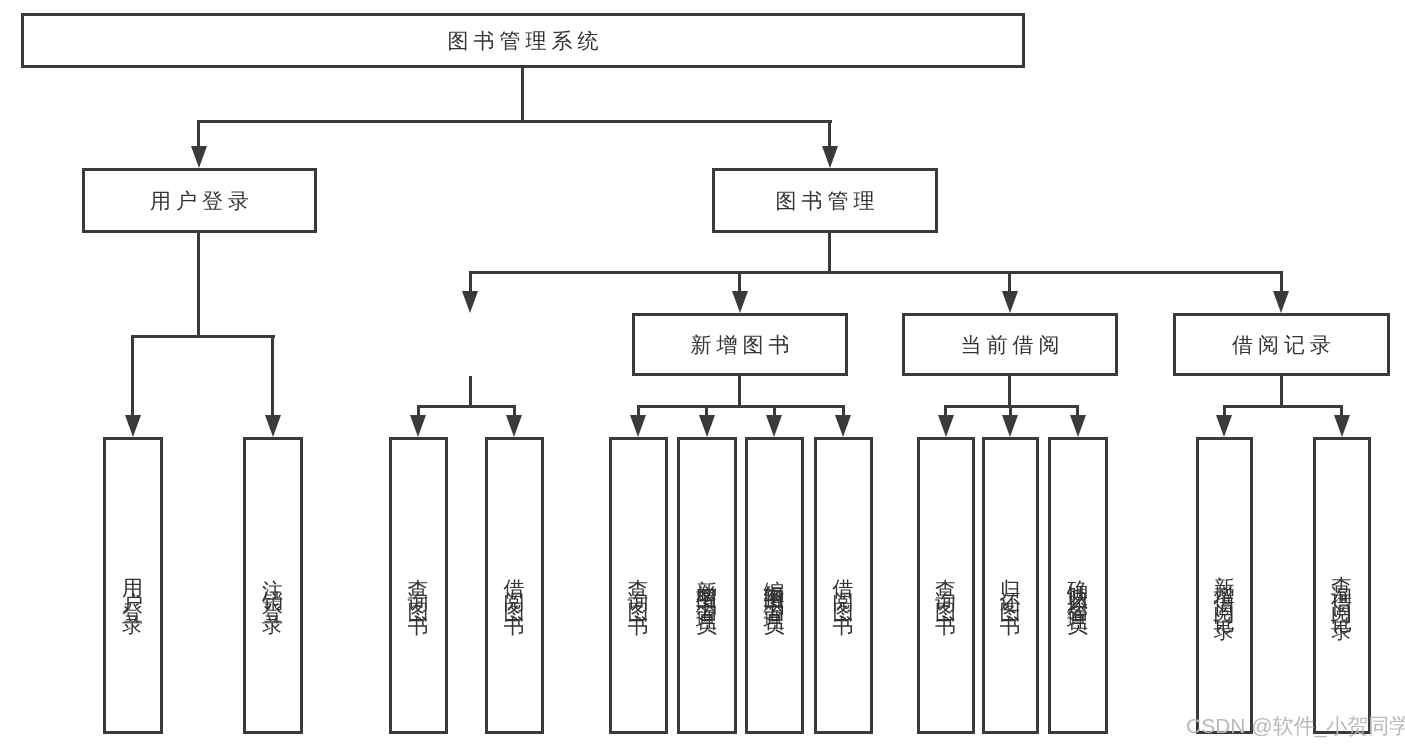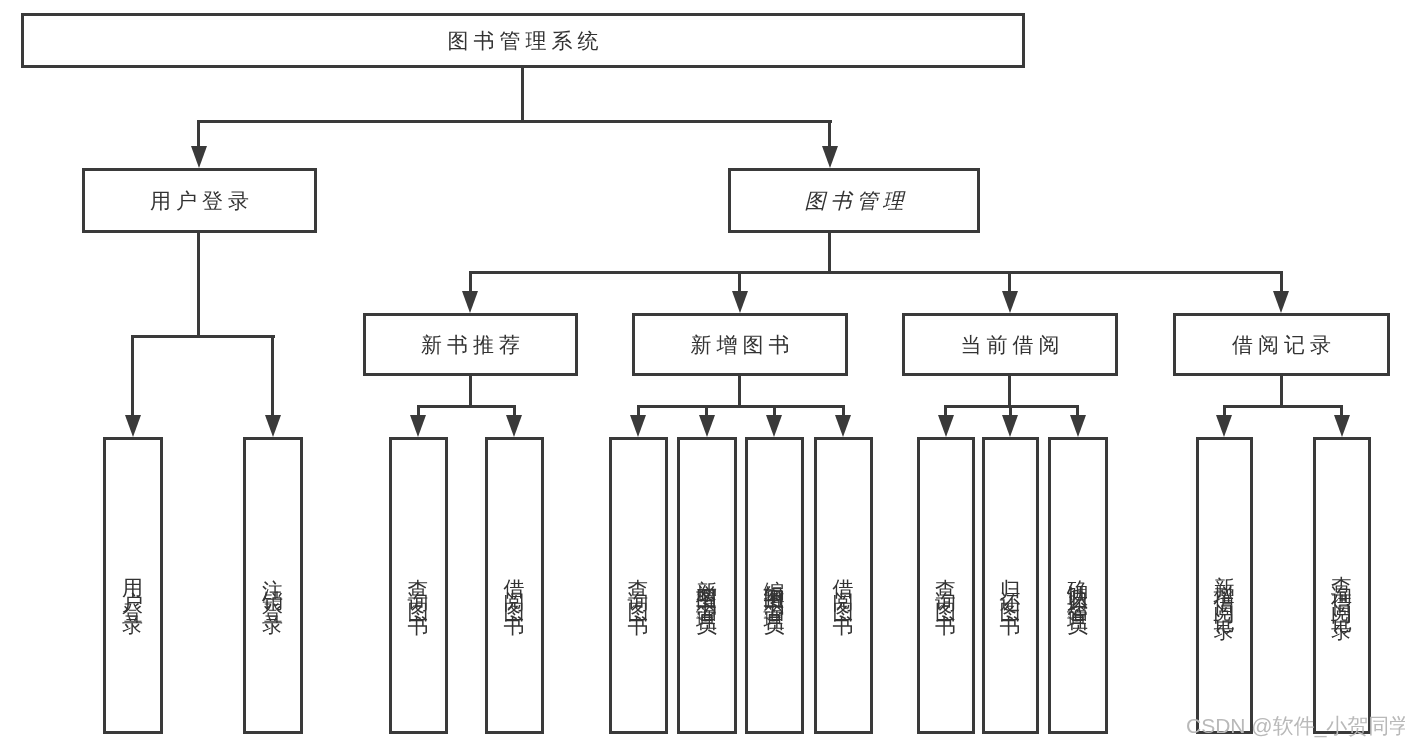--- a/index.html
+++ b/index.html
@@ -65,27 +65,24 @@
 
 <div id="canvas">
 
   <div class="box" style="left:21px; top:13px; width:1004px; height:55px;">
     <span class="h-label">图书管理系统</span>
   </div>
 
   <div class="box" style="left:82px; top:168px; width:235px; height:65px;">
     <span class="h-label">用户登录</span>
   </div>
-  <div class="box" style="left:728px; top:168px; width:252px; height:65px;font-style:italic;">
+  <div class="box" style="left:712px; top:168px; width:226px; height:65px;">
     <span class="h-label">图书管理</span>
   </div>
 
-  <div class="box" style="left:363px; top:313px; width:215px; height:63px;">
-    <span class="h-label">新书推荐</span>
-  </div>
   <div class="box" style="left:632px; top:313px; width:216px; height:63px;">
     <span class="h-label">新增图书</span>
   </div>
   <div class="box" style="left:902px; top:313px; width:216px; height:63px;">
     <span class="h-label">当前借阅</span>
   </div>
   <div class="box" style="left:1173px; top:313px; width:217px; height:63px;">
     <span class="h-label">借阅记录</span>
   </div>
 

